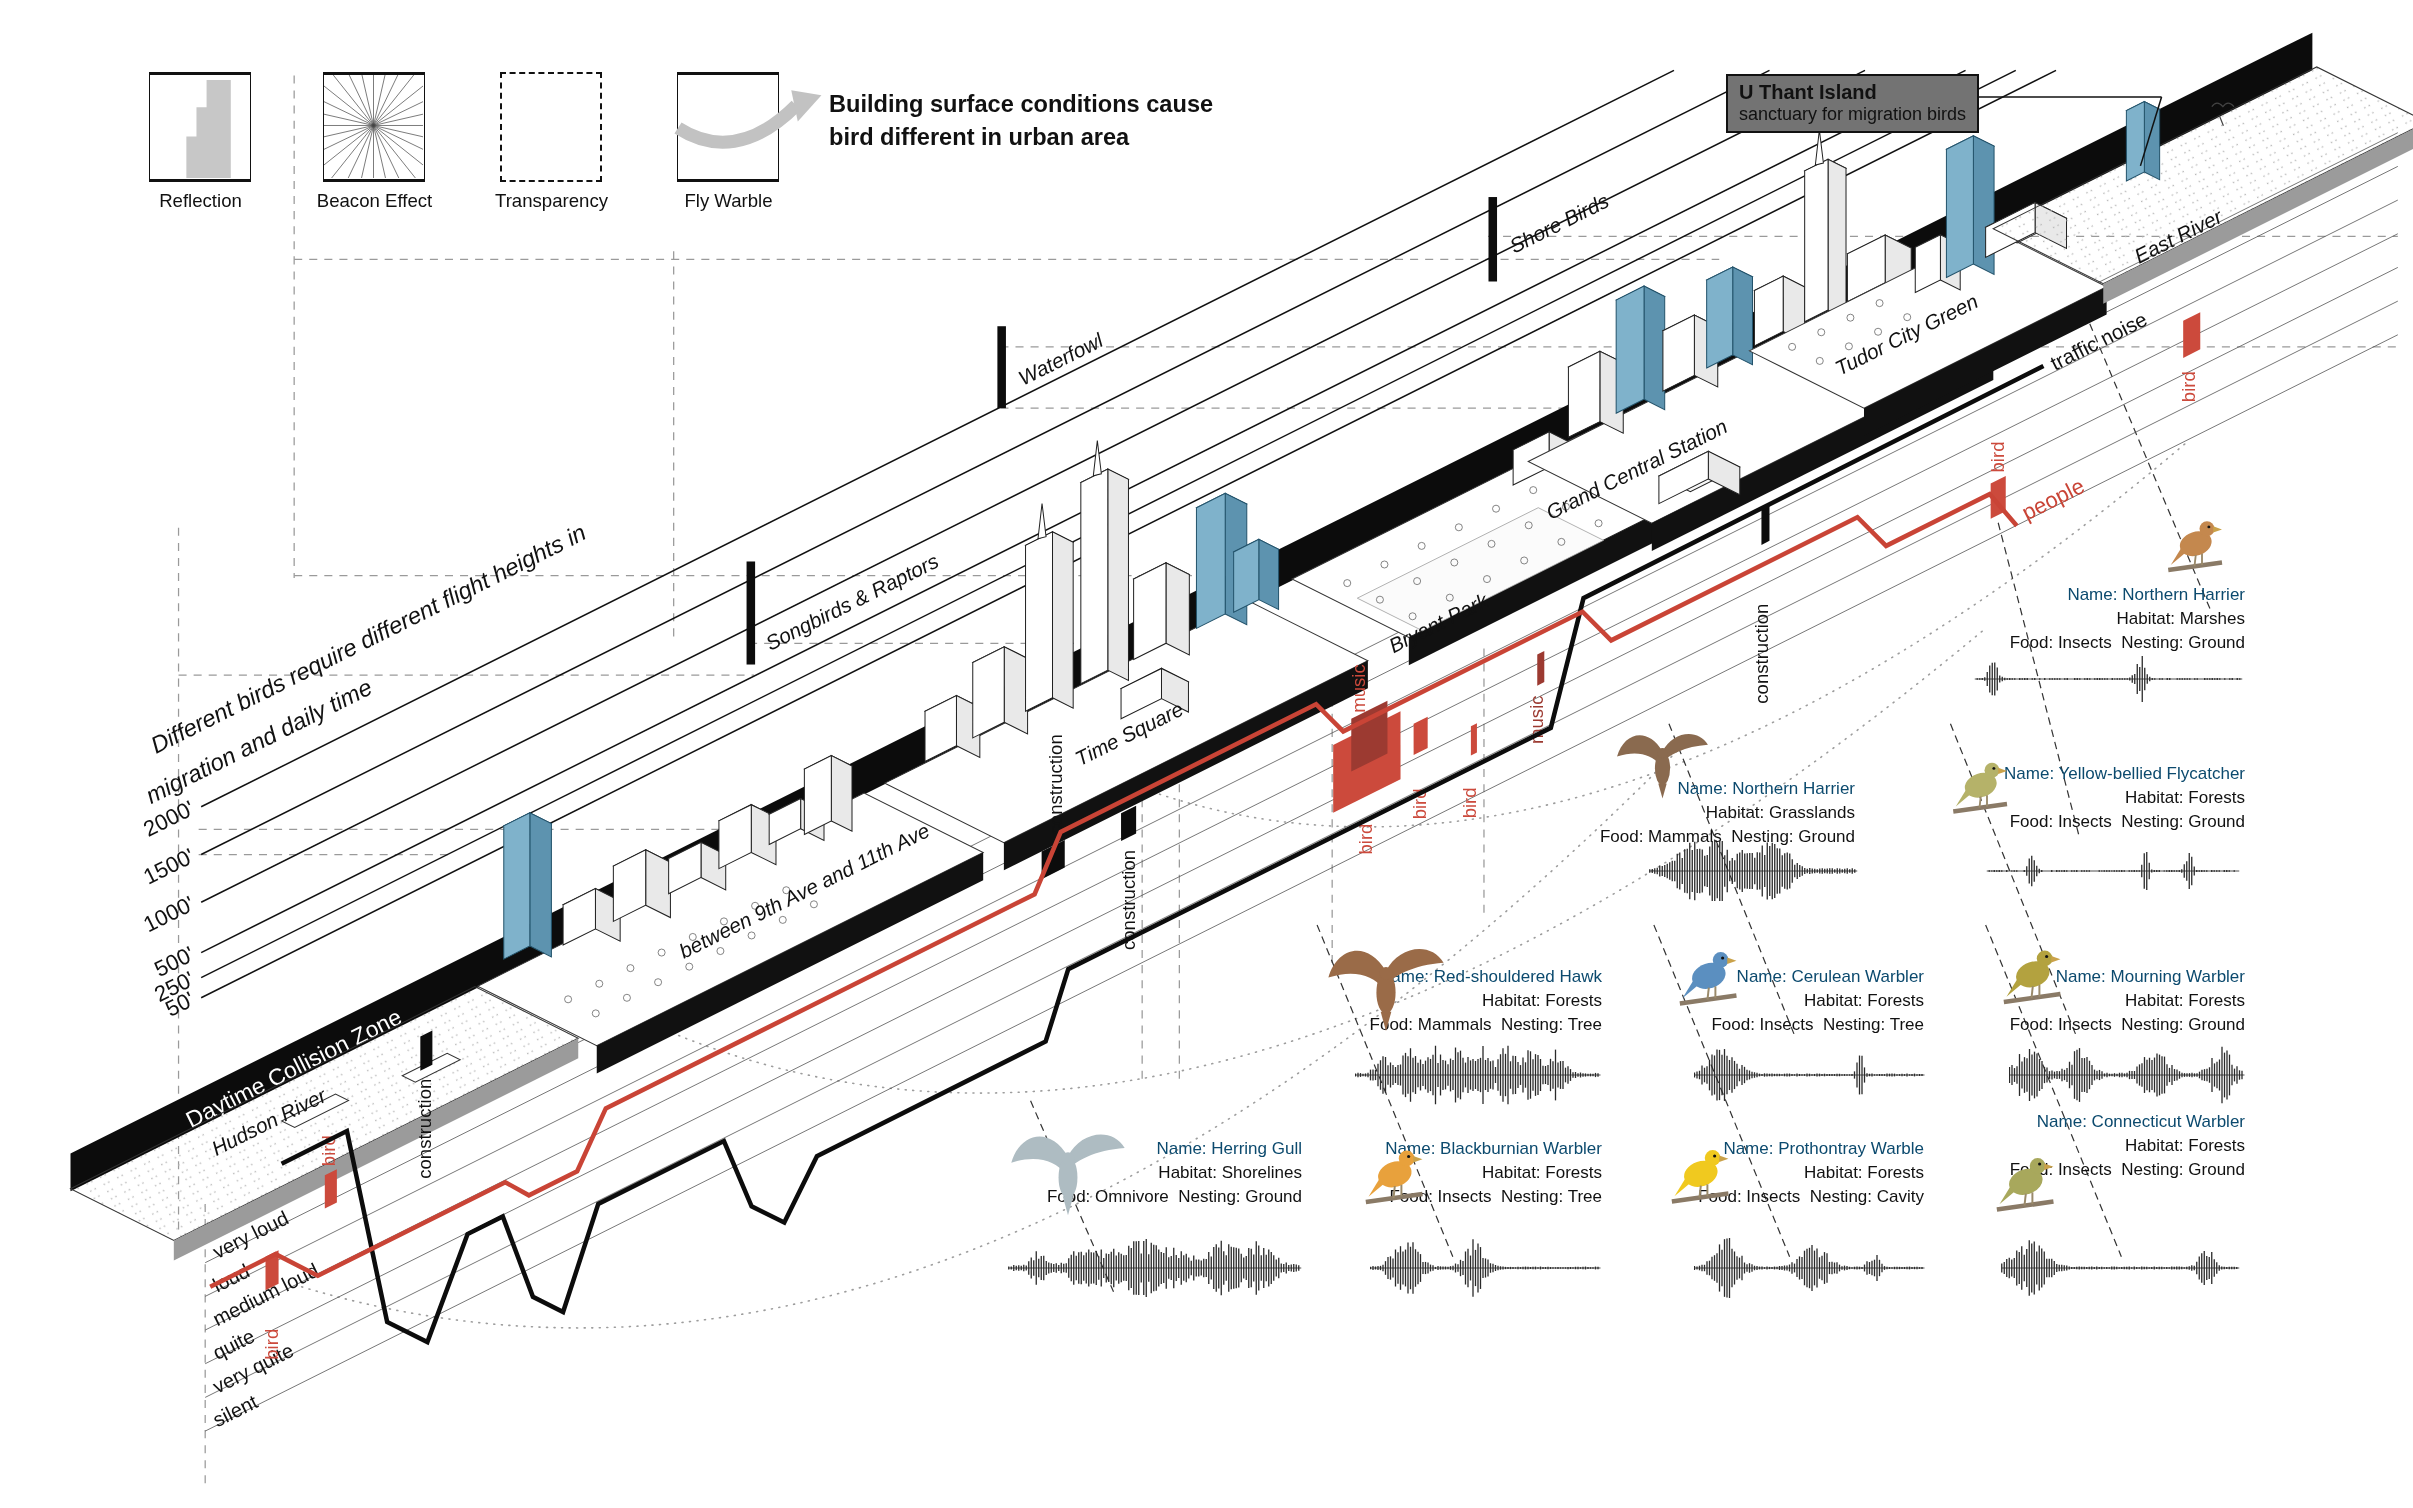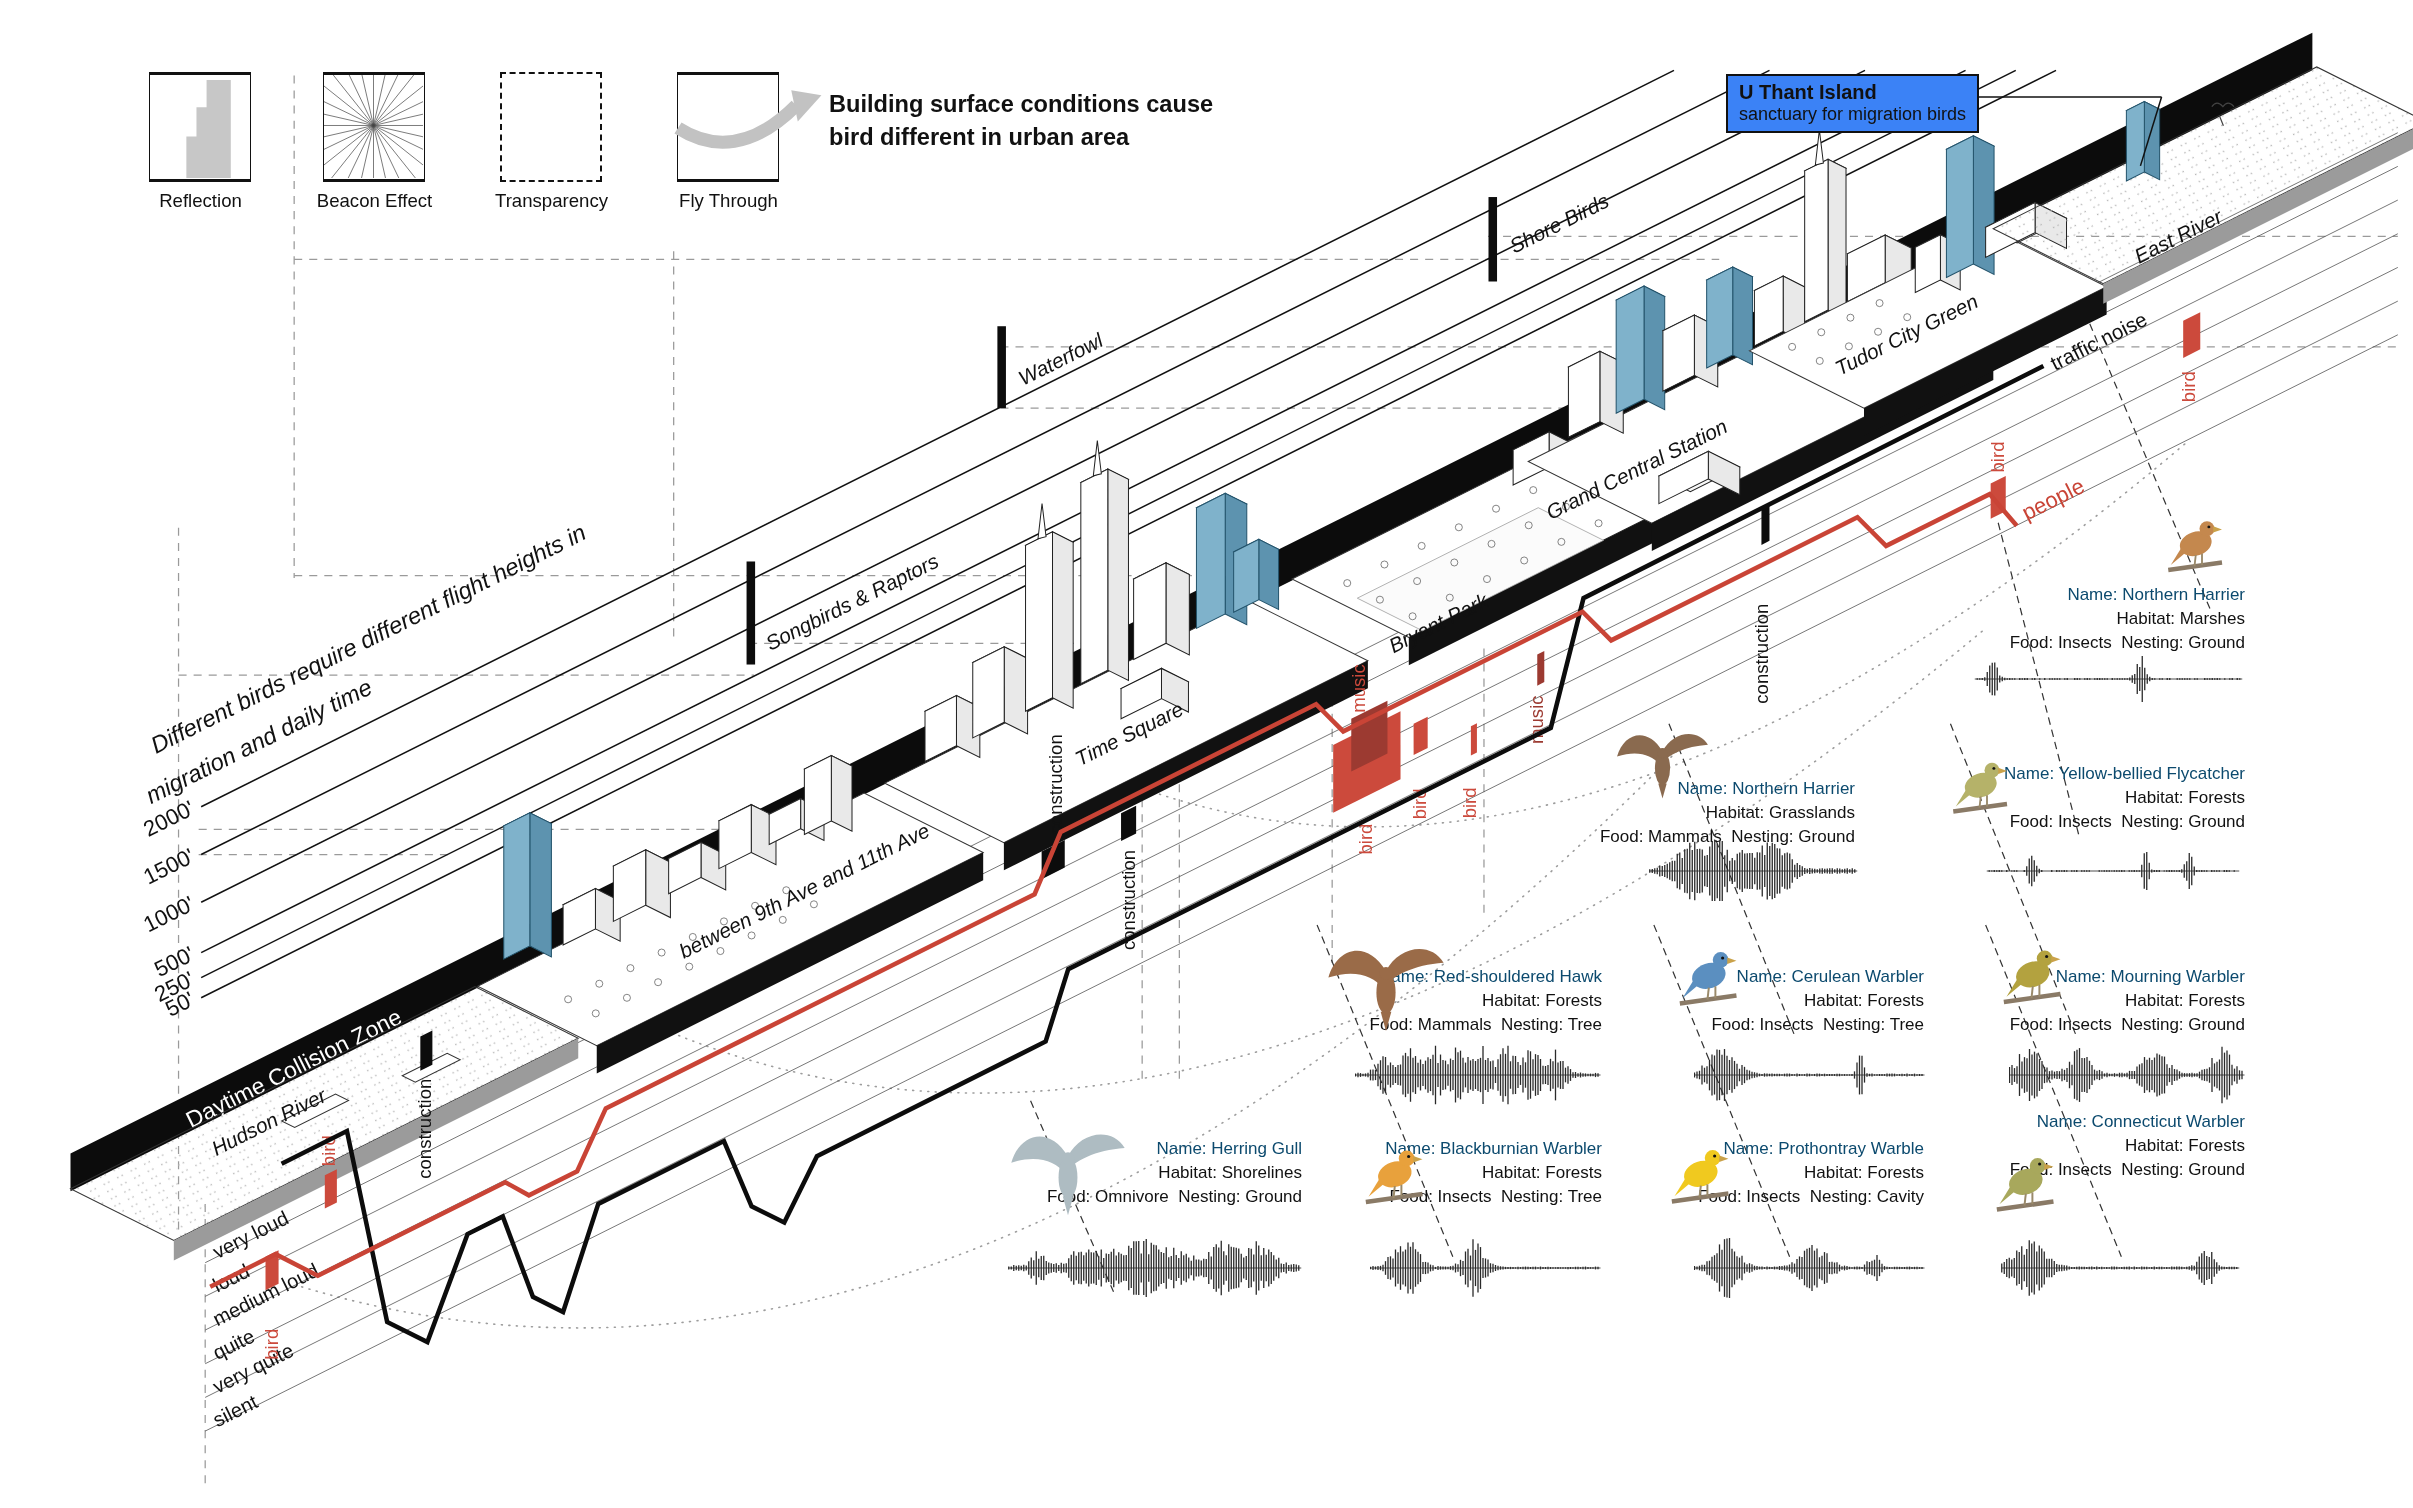--- a/index.html
+++ b/index.html
@@ -4,21 +4,21 @@
 <style>
   html,body{margin:0;padding:0;background:#fff;}
   body{width:2413px;height:1508px;position:relative;overflow:hidden;
        font-family:"Liberation Sans", sans-serif;color:#111;}
   #diagram{position:absolute;left:0;top:0;}
   .legend-box{position:absolute;top:72px;width:102px;height:110px;background:#fff;
       border:1.5px solid #111;border-top-width:3.5px;border-bottom-width:3.5px;box-sizing:border-box;overflow:visible;}
   .legend-box.dashed{border:2px dashed #111;}
   .legend-label{position:absolute;top:190px;width:131px;text-align:center;font-size:18.6px;}
   #title-block{position:absolute;left:829px;top:88px;font-size:23.6px;font-weight:bold;line-height:33px;}
-  #callout{position:absolute;left:1726px;top:74px;background:#3b82f6;border:2px solid #111;
+  #callout{position:absolute;left:1726px;top:74px;background:#737373;border:2px solid #111;
       padding:5px 11px 6px 11px;}
   #callout .c1{font-size:20px;font-weight:bold;}
   #callout .c2{font-size:18px;}
   .card{position:absolute;text-align:right;font-size:17px;line-height:24px;white-space:nowrap;}
   .card .bname{color:#0c4a6e;}
   .glyph{position:absolute;}
   .wave{position:absolute;}
 </style>
 </head>
 <body>
@@ -382,21 +382,21 @@
 <div class="legend-box dashed" style="left:500px;"></div>
 <div class="legend-box" style="left:677px;">
   <svg width="151" height="103" viewBox="0 0 300 204" style="overflow:visible">
     <path d="M 0 105 C 70 150 150 145 235 60" fill="none" stroke="#c2c2c2" stroke-width="26"></path>
     <polygon points="225,30 285,40 238,92" fill="#c2c2c2"></polygon>
   </svg>
 </div>
 <div class="legend-label" style="left:135px;">Reflection</div>
 <div class="legend-label" style="left:309px;">Beacon Effect</div>
 <div class="legend-label" style="left:486px;">Transparency</div>
-<div class="legend-label" style="left:663px;">Fly Through</div>
+<div class="legend-label" style="left:663px;">Fly Warble</div>
 
 <div id="title-block">
   <div>Building surface conditions cause</div>
   <div>bird different in urban area</div>
 </div>
 
 <div id="callout">
   <div class="c1">U Thant Island</div>
   <div class="c2">sanctuary for migration birds</div>
 </div>

